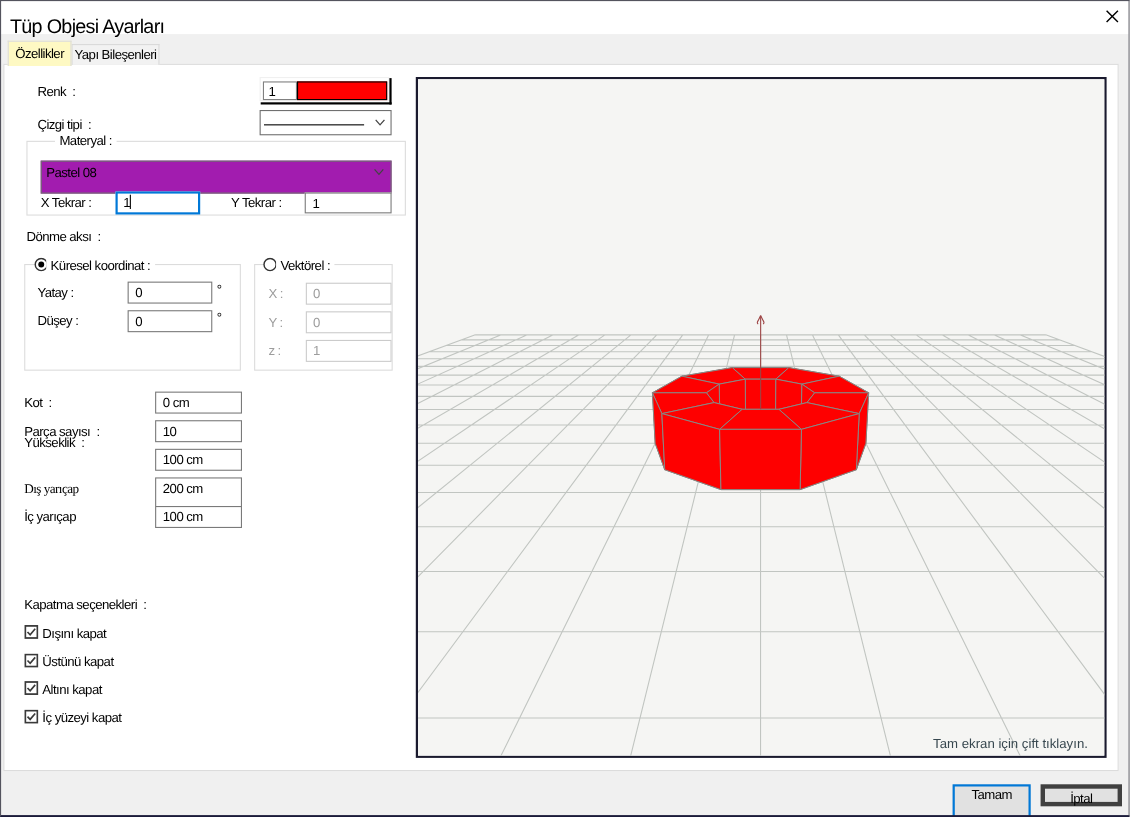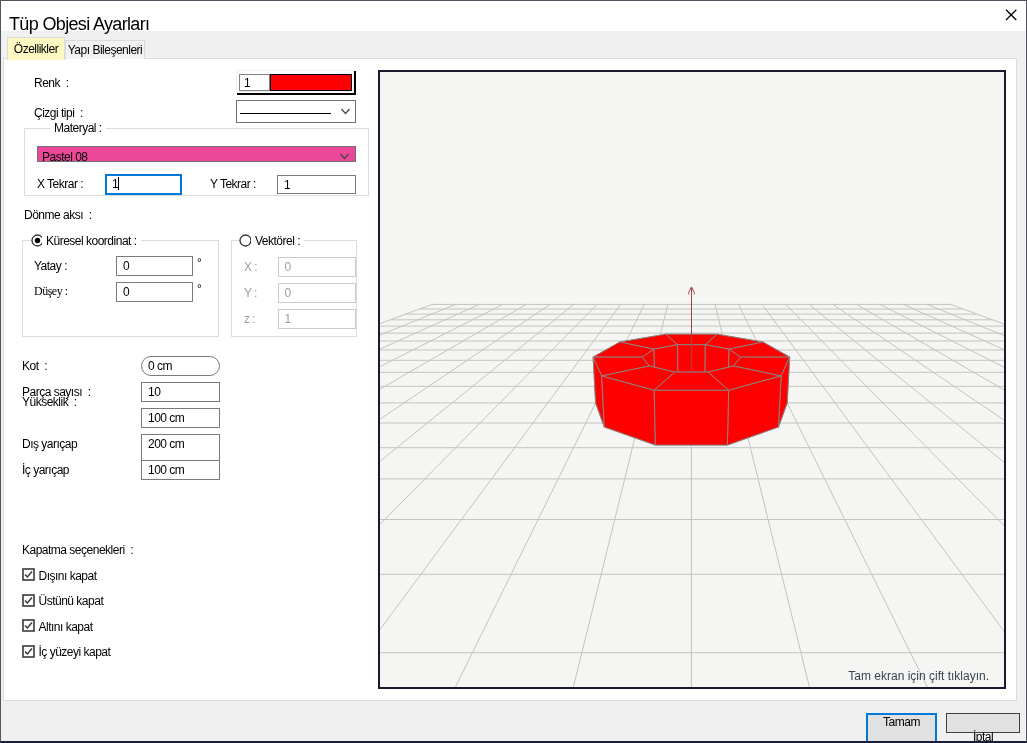--- a/index.html
+++ b/index.html
@@ -42,62 +42,62 @@
 
 <div class="abs lab" style="left:34px; top:106px;">Çizgi tipi&nbsp; :</div>
 <div class="abs" style="left:236px; top:100px; width:120px; height:23px; background:#fff; border:1px solid #707070;"></div>
 <div class="abs" style="left:240px; top:112.5px; width:91px; height:1.5px; background:#000;"></div>
 <svg class="abs chev" style="left:341px; top:107px;" viewBox="0 0 9 9">
     <path d="M0.5 2 L4.5 6.5 L8.5 2" stroke="#444" stroke-width="1.2" fill="none"></path>
   </svg>
 
 <div class="abs grp" style="left:24px; top:128px; width:345px; height:68px;"></div>
 <div class="abs grplab" style="left:25px; top:121px;margin-left:25px;">Materyal :</div>
-<div class="abs" style="left:37px; top:145.5px; width:319px; height:16px; background:#ec4899; border:1px solid #707070; padding:3px 0 0 4px;">Pastel 08</div>
+<div class="abs" style="left:37px; top:145.5px; width:319px; height:30px; background:#a21caf; border:1px solid #707070; padding:3px 0 0 4px;">Pastel 08</div>
 <svg class="abs chev" style="left:340px; top:152px;" viewBox="0 0 9 9">
     <path d="M0.5 2 L4.5 6.5 L8.5 2" stroke="#444" stroke-width="1.2" fill="none"></path>
   </svg>
 <div class="abs lab" style="left:37px; top:177px;">X Tekrar :</div>
 <div class="abs" style="left:105px; top:173.5px; width:77px; height:21px; background:#fff; border:2px solid #0078d7; padding:1px 0 0 5px;">1<span style="display:inline-block;width:1px;height:13px;background:#000;vertical-align:-2px;"></span></div>
 <div class="abs lab" style="left:210px; top:177px;">Y Tekrar :</div>
 <div class="abs inp" style="left:277px; top:174.5px; width:79px; height:19.5px;">1</div>
 
 <div class="abs lab" style="left:24px; top:208px;">Dönme aksı&nbsp; :</div>
 <div class="abs grp" style="left:22px; top:240px; width:197px; height:97px;"></div>
 <svg class="abs" style="left:31px; top:234px;" width="13" height="13" viewBox="0 0 13 13">
     <circle cx="6.5" cy="6.5" r="5.5" fill="#fff" stroke="#333" stroke-width="1.3"></circle>
     <circle cx="6.5" cy="6.5" r="2.7" fill="#000"></circle>
   </svg>
 <div class="abs grplab lab" style="left:42px; top:234px;">Küresel koordinat :</div>
 <div class="abs lab" style="left:34px; top:259px;">Yatay :</div>
 <div class="abs inp" style="left:116px; top:256px; width:77px; height:20px;">0</div>
 <div class="abs deg" style="left:197px; top:256px;">°</div>
-<div class="abs lab" style="left:34px; top:284px;font-family:Liberation Serif, serif;">Düşey :</div>
+<div class="abs lab" style="left:34px; top:284px;">Düşey :</div>
 <div class="abs inp" style="left:116px; top:281.5px; width:77px; height:20px;">0</div>
 <div class="abs deg" style="left:197px; top:282px;">°</div>
 
 <div class="abs grp" style="left:231px; top:240px; width:126px; height:97px;"></div>
 <svg class="abs" style="left:239px; top:234px;" width="13" height="13" viewBox="0 0 13 13">
     <circle cx="6.5" cy="6.5" r="5.5" fill="#fff" stroke="#333" stroke-width="1.3"></circle>
   </svg>
 <div class="abs grplab lab" style="left:251px; top:234px;">Vektörel :</div>
 <div class="abs lab" style="left:244px; top:260px; color:#9d9d9d;">X :</div>
 <div class="abs ginp" style="left:277.5px; top:257px; width:78px; height:20px;">0</div>
 <div class="abs lab" style="left:244px; top:286px; color:#9d9d9d;">Y :</div>
 <div class="abs ginp" style="left:277.5px; top:283px; width:78px; height:20px;">0</div>
 <div class="abs lab" style="left:244px; top:312px; color:#9d9d9d;">z :</div>
 <div class="abs ginp" style="left:277.5px; top:309px; width:78px; height:20px;">1</div>
 
 <div class="abs lab" style="left:22px; top:359px;">Kot&nbsp; :</div>
-<div class="abs inp" style="left:141px; top:355.5px; width:79px; height:20px;border-radius:10px;">0 cm</div>
+<div class="abs inp" style="left:141px; top:355.5px; width:79px; height:20px;">0 cm</div>
 <div class="abs lab" style="left:22px; top:385px;">Parça sayısı&nbsp; :</div>
 <div class="abs inp" style="left:141px; top:381.5px; width:79px; height:20px;">10</div>
 <div class="abs lab" style="left:22px; top:395px;">Yükseklik&nbsp; :</div>
 <div class="abs inp" style="left:141px; top:407.5px; width:79px; height:20px;">100 cm</div>
-<div class="abs lab" style="left:22px; top:437px;">Dış yarıçap</div>
+<div class="abs lab" style="left:22px; top:437px;font-family:Liberation Serif, serif;">Dış yarıçap</div>
 <div class="abs inp" style="left:141px; top:433.5px; width:79px; height:30px;">200 cm</div>
 <div class="abs lab" style="left:22px; top:463px;">İç yarıçap</div>
 <div class="abs inp" style="left:141px; top:459.5px; width:79px; height:20px;">100 cm</div>
 
 <div class="abs lab" style="left:22px; top:543px;">Kapatma seçenekleri&nbsp; :</div>
 <svg class="abs" style="left:22px; top:568px;" width="13" height="13" viewBox="0 0 13 13">
     <rect x="1" y="1" width="11" height="11" fill="#fff" stroke="#3a3a3a" stroke-width="1.6"></rect>
     <path d="M3 6.5 L5.4 9 L10 3.6" stroke="#3a3a3a" stroke-width="1.5" fill="none"></path>
   </svg>
 <div class="abs lab" style="left:38.5px; top:568.5px;">Dışını kapat</div>
@@ -159,13 +159,13 @@
       <polygon points="221.7,304.0 274.2,318.3 275.4,373.1 224.3,355.0" fill="#fe0000" stroke="#878a87" stroke-width="0.9" stroke-linejoin="round"></polygon>
       <polygon points="348.6,318.3 401.1,304.0 398.5,355.0 347.4,373.1" fill="#fe0000" stroke="#878a87" stroke-width="0.9" stroke-linejoin="round"></polygon>
       <polygon points="274.2,318.3 348.6,318.3 328.1,300.1 294.7,300.1" fill="#fe0000" stroke="#878a87" stroke-width="0.9" stroke-linejoin="round"></polygon>
       <polygon points="274.2,318.3 348.6,318.3 347.4,373.1 275.4,373.1" fill="#fe0000" stroke="#878a87" stroke-width="0.9" stroke-linejoin="round"></polygon>
       <path d="M311.5 215.9L311.5 300.1" stroke="#9d4444" stroke-width="1"></path>
       <path d="M311.5 214.9l-2.3 4.6 M311.5 214.9l2.3 4.6 M309.2 219.5q-1.5 2.3 0.1 3.1 M313.8 219.5q1.5 2.3 -0.1 3.1" stroke="#9d4444" stroke-width="1" fill="none"></path>
       <text x="609" y="608" font-family="Liberation Sans, sans-serif" font-size="12" letter-spacing="0" text-anchor="end" fill="#37474f">Tam ekran için çift tıklayın.</text>
     </svg></div>
 
 <div class="abs btn" style="left:866px; top:713px; width:71px; height:36px; border:2px solid #0078d7; padding-top:0;">Tamam</div>
-<div class="abs btn" style="left:946px; top:713px; width:74px; height:20px; border:1px solid #404040; padding-top:16px;">İptal</div>
+<div class="abs btn" style="left:946px; top:713px; width:74px; height:20px; border:4px solid #404040; padding-top:2px;">İptal</div>
 
 </body></html>

